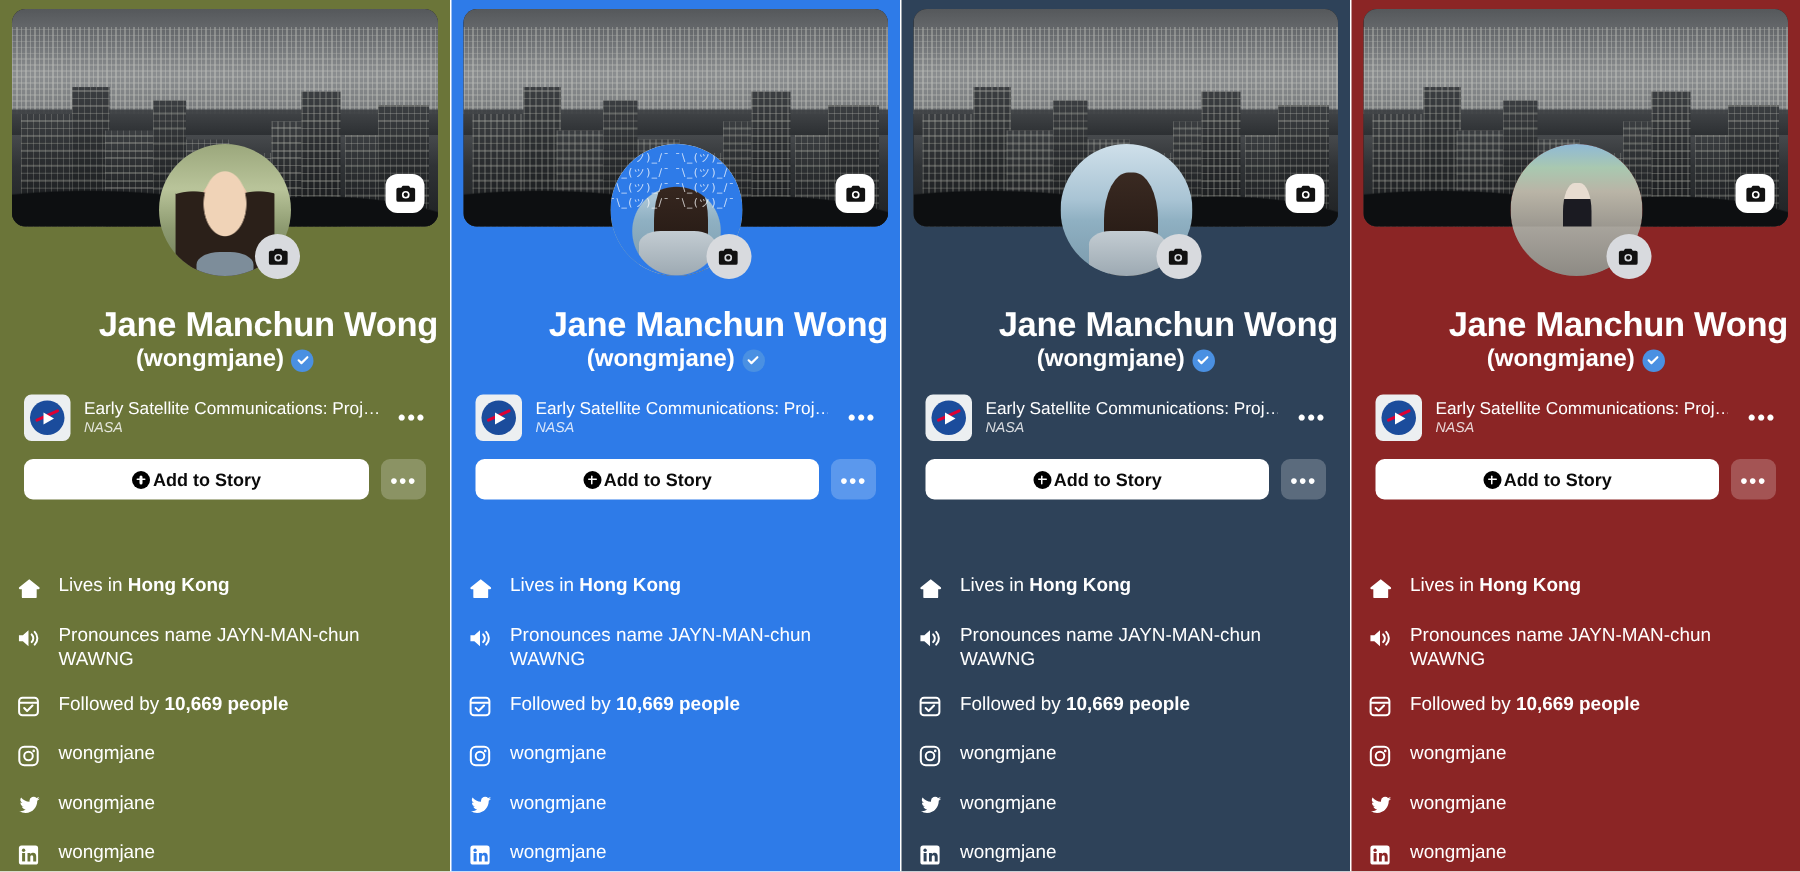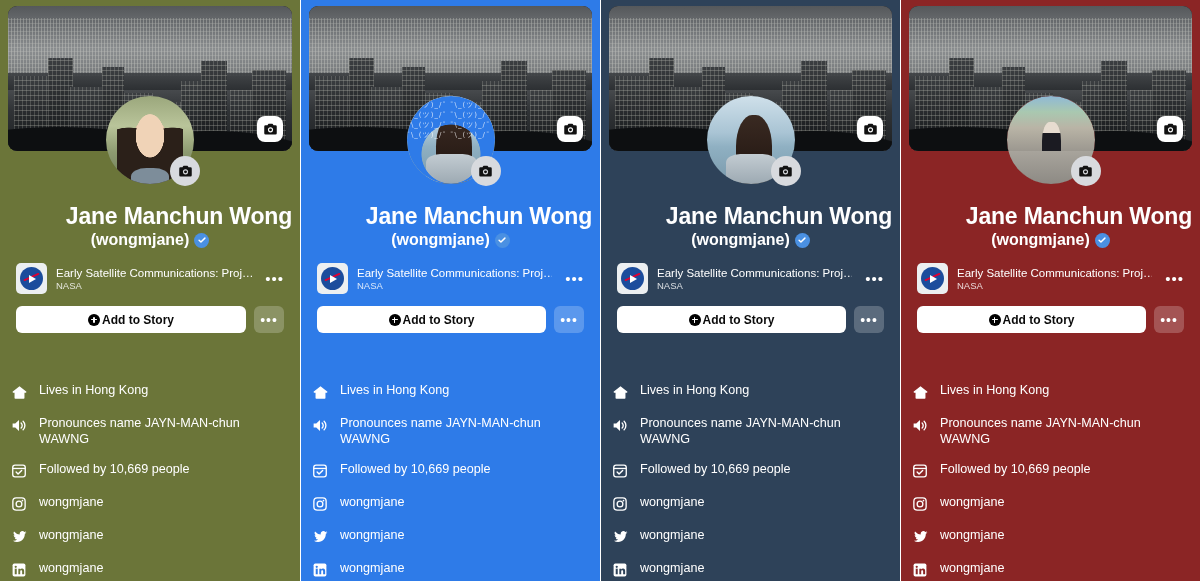--- a/index.html
+++ b/index.html
@@ -204,21 +204,21 @@
     border-left:7px solid #fff;
     border-top:4.5px solid transparent;
     border-bottom:4.5px solid transparent;
     margin-left:2px;
   }
   .music-text { flex:1 1 auto; min-width:0; }
   .music-title {
     color:#fff; font-size:11.5px;
     white-space:nowrap; overflow:hidden; text-overflow:clip;
   }
-  .music-artist { color:rgba(255,255,255,.82); font-size:9.5px; margin-top:1px; }
+  .music-artist { color:rgba(255,255,255,.82); font-size:9.5px; margin-top:1px;font-style:italic; }
   .dots {
     color:#fff; font-size:15px; letter-spacing:1px;
     flex:0 0 auto; padding-left:4px; line-height:8px;
   }
 
   
   .story-row {
     display:flex; align-items:center; gap:8px;
     padding: 0 8px; margin-top:12px;
   }
@@ -254,21 +254,21 @@
   .info-row {
     display:flex; align-items:flex-start; gap:11px;
     margin-bottom:14px;
   }
   .info-ico {
     flex:0 0 18px; width:18px; height:18px;
     display:flex; align-items:center; justify-content:center;
     margin-top:1px;
   }
   .info-txt { color:#fff; font-size:12.6px; line-height:16px; }
-  .info-txt b { font-weight:400; }
+  .info-txt b { font-weight:700; }
 </style>
 </head>
 <body>
 
 <div class="strip" id="strip">
   <div class="panel" style="background: rgb(107, 117, 57);">
 
     <div class="cover-wrap">
 
       <div class="cover-photo">

